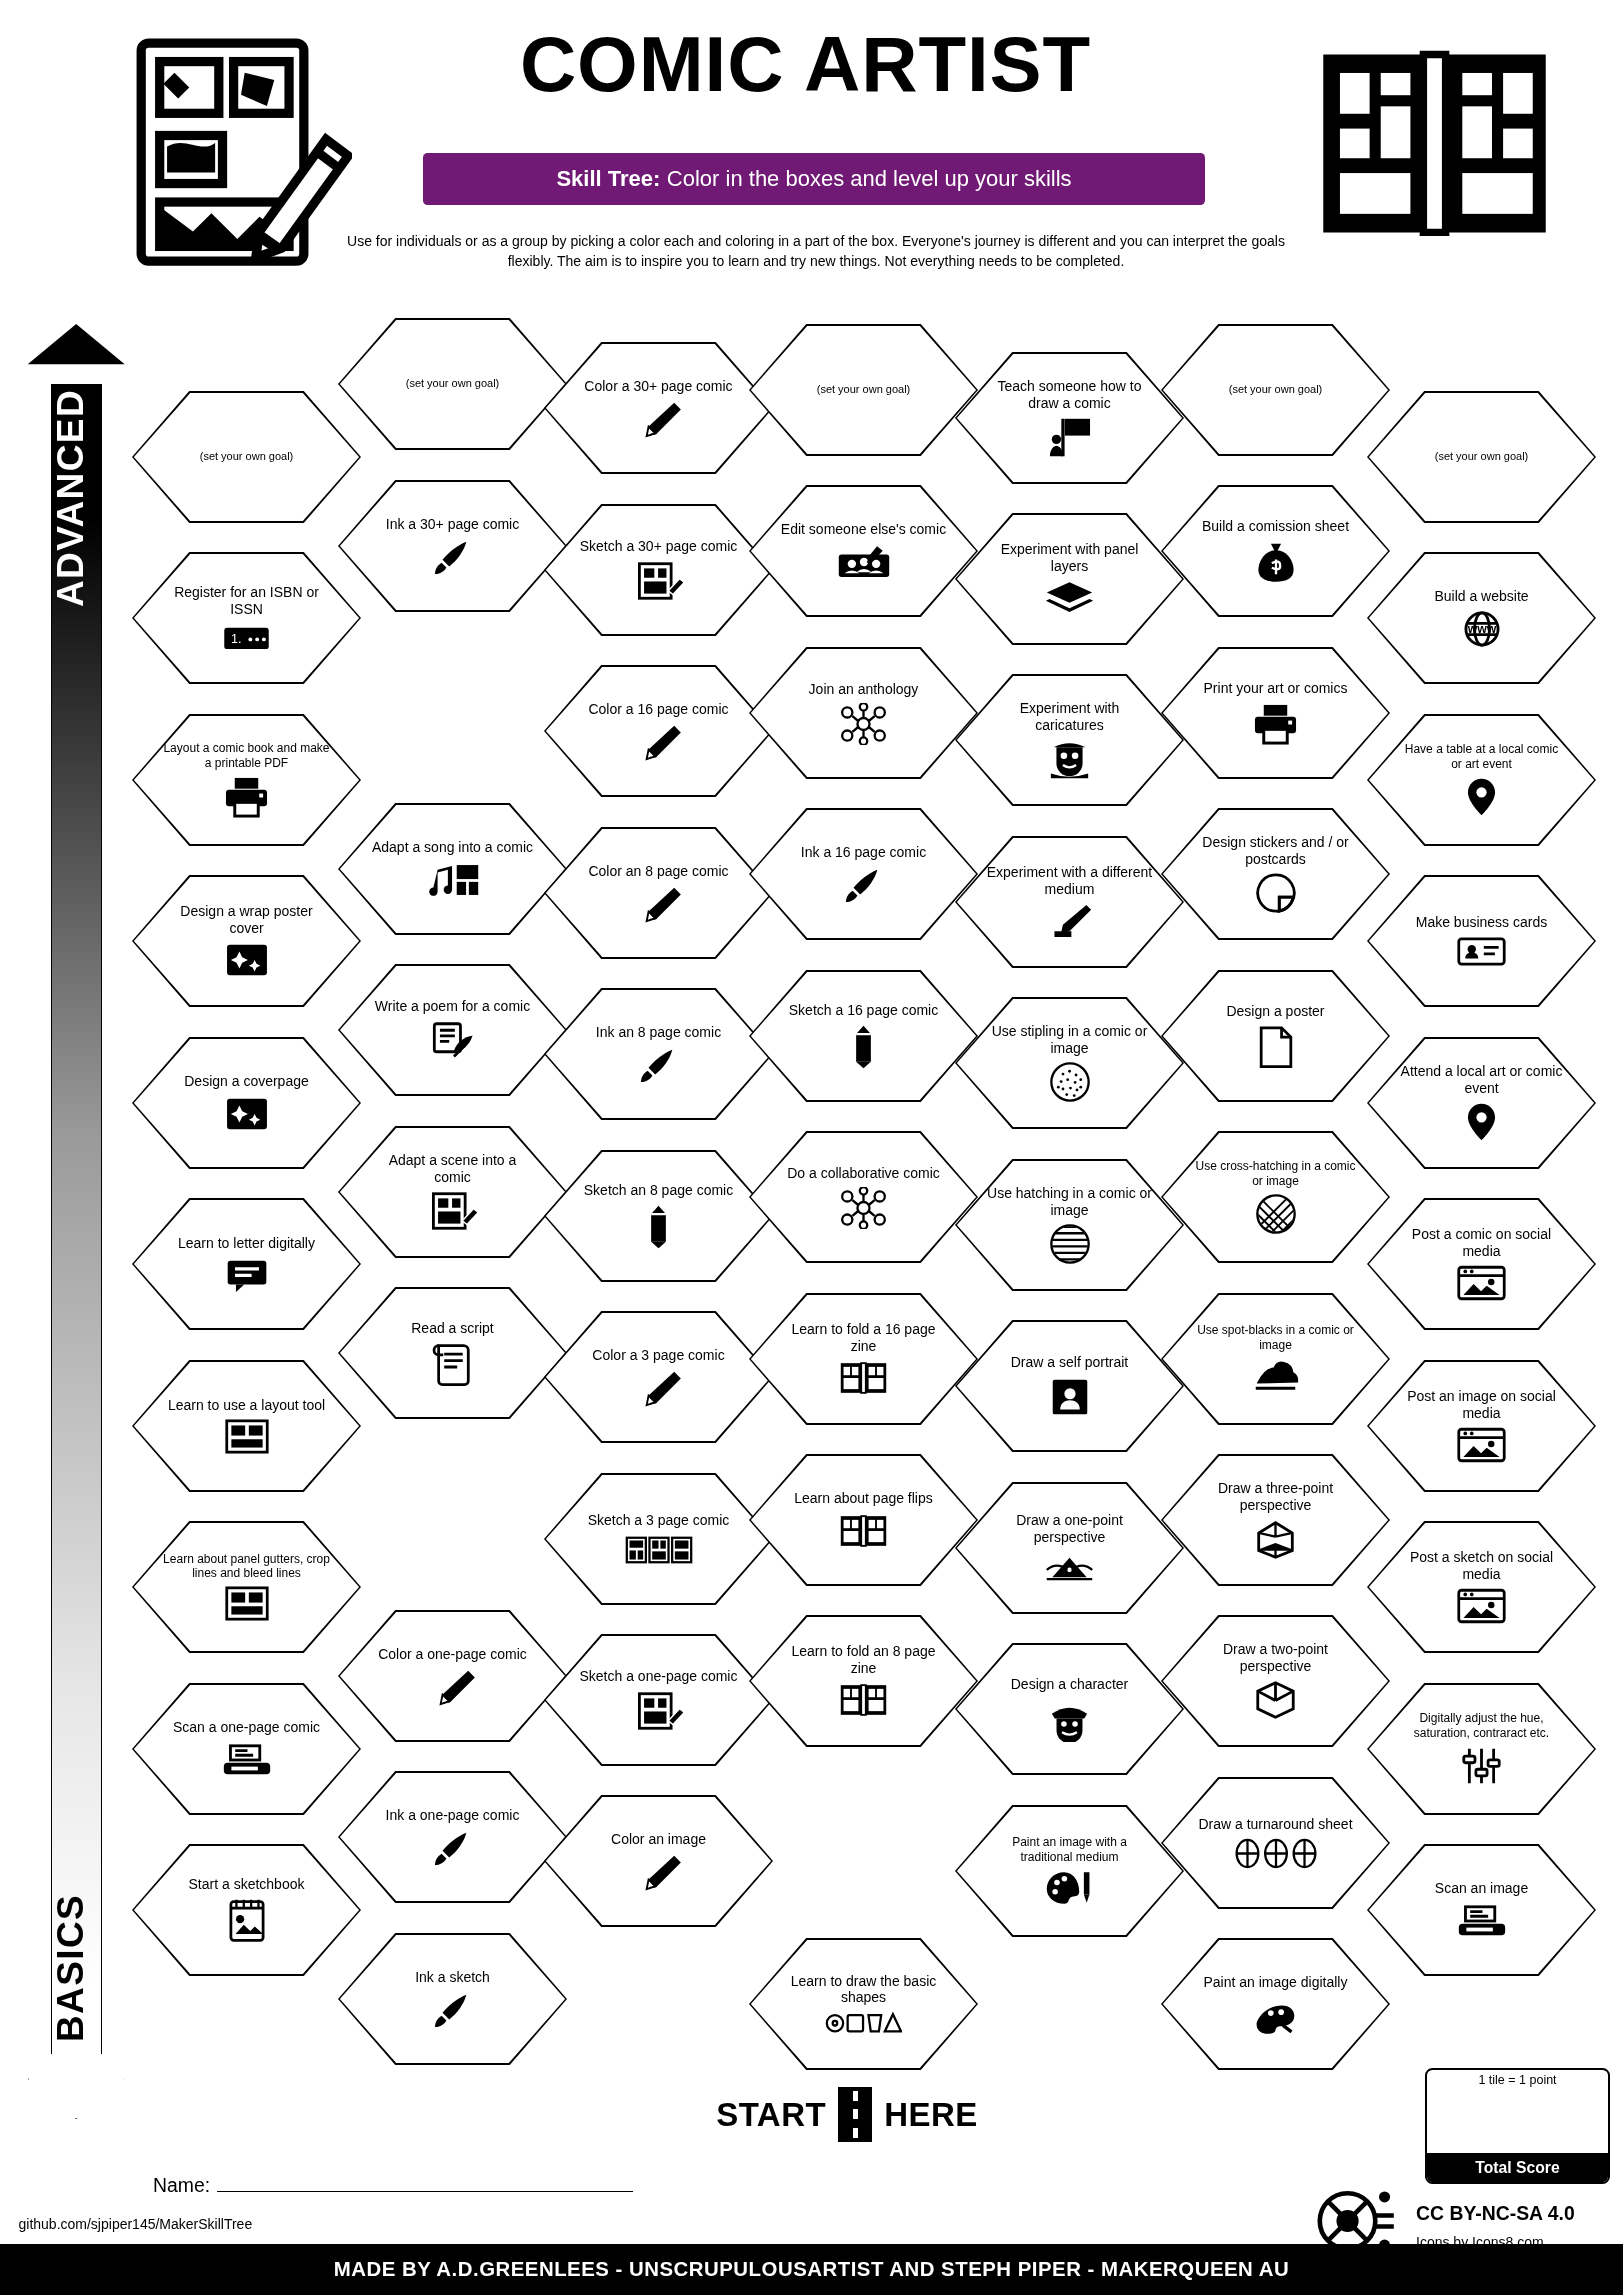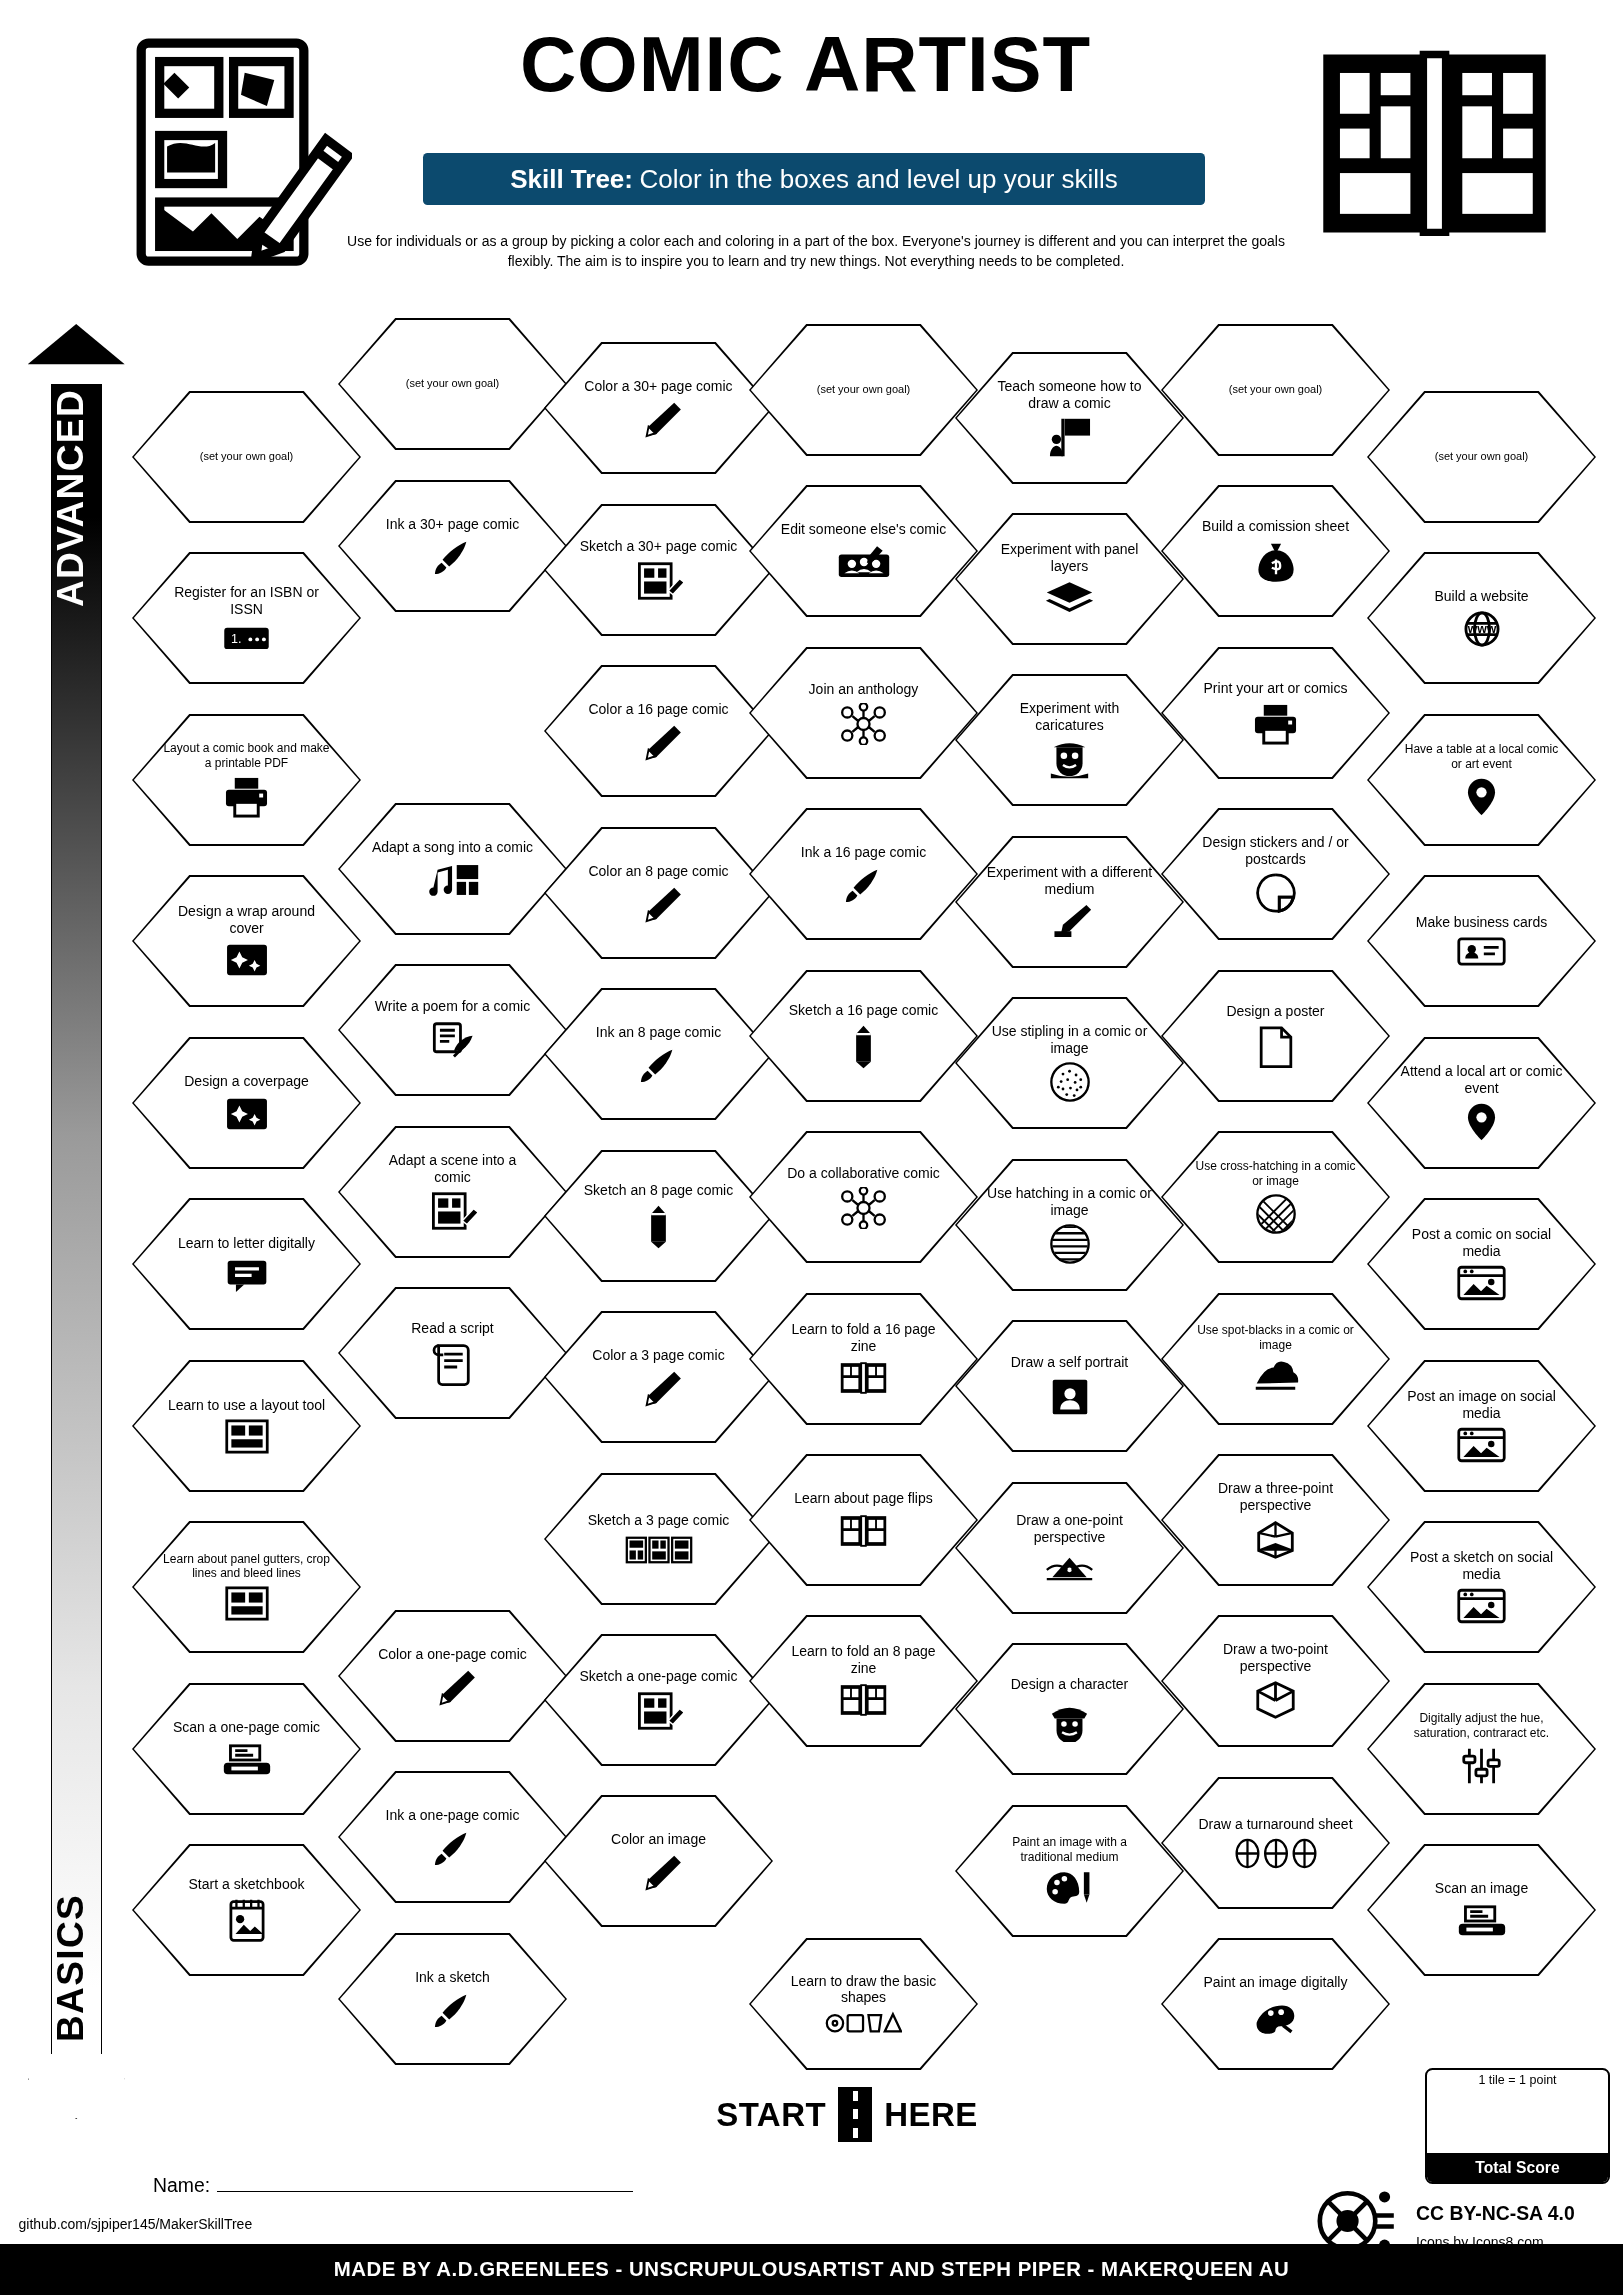--- a/index.html
+++ b/index.html
@@ -20,23 +20,23 @@
   #logo-right { position:absolute; left:1314px; top:32px; width:241px; height:208px; }
 
   #title {
     position:absolute; left:352px; top:25.4px; width:907px;
     text-align:center;
     font-size: 78px; font-weight:bold; letter-spacing:0.9px;
     line-height: 1.0;
   }
   #subtitle-box {
     position:absolute; left:423px; top:153px; width:782px; height:52px;
-    background:#0c4a6e; color:#fff; border-radius:4.6px;
+    background:#701a75; color:#fff; border-radius:4.6px;
     display:flex; align-items:center; justify-content:center;
-    font-size:26px;
+    font-size:22px;
   }
   #subtitle-box .label { font-weight:bold; margin-right:6.5px; }
   #intro {
     position:absolute; left:342px; top:231px; width:948px;
     text-align:center; font-size:14px; line-height:1.45;
   }
 
   
   #axis { position:absolute; left:25.4px; top:324px; width:97px; height:1795px; }
   #axis .grad {
@@ -227,21 +227,21 @@
         <div class="hicon"><svg viewBox="0 0 100 90" width="49" height="44">
             <rect x="26" y="6" width="48" height="22" fill="#000"></rect>
             <rect x="8" y="30" width="84" height="34" rx="6" fill="#000"></rect>
             <rect x="26" y="56" width="48" height="28" fill="#fff" stroke="#000" stroke-width="6"></rect>
             <rect x="76" y="38" width="8" height="8" fill="#fff"></rect>
           </svg></div>
       </div>
     </div>
     <div class="hex border" style="left: 132px; top: 875px;">
       <div class="inner">
-        <div class="htext">Design a wrap around cover</div>
+        <div class="htext">Design a wrap poster cover</div>
         <div class="hicon"><svg viewBox="0 0 100 80" width="48" height="38">
             <rect x="8" y="8" width="84" height="64" rx="6" fill="#000"></rect>
             <path d="M34 22 l6 12 12 6 -12 6 -6 12 -6-12 -12-6 12-6z" fill="#fff"></path>
             <path d="M66 40 l4 8 8 4 -8 4 -4 8 -4-8 -8-4 8-4z" fill="#fff"></path>
           </svg></div>
       </div>
     </div>
     <div class="hex border" style="left: 132px; top: 1037px;">
       <div class="inner">
         <div class="htext">Design a coverpage</div>

